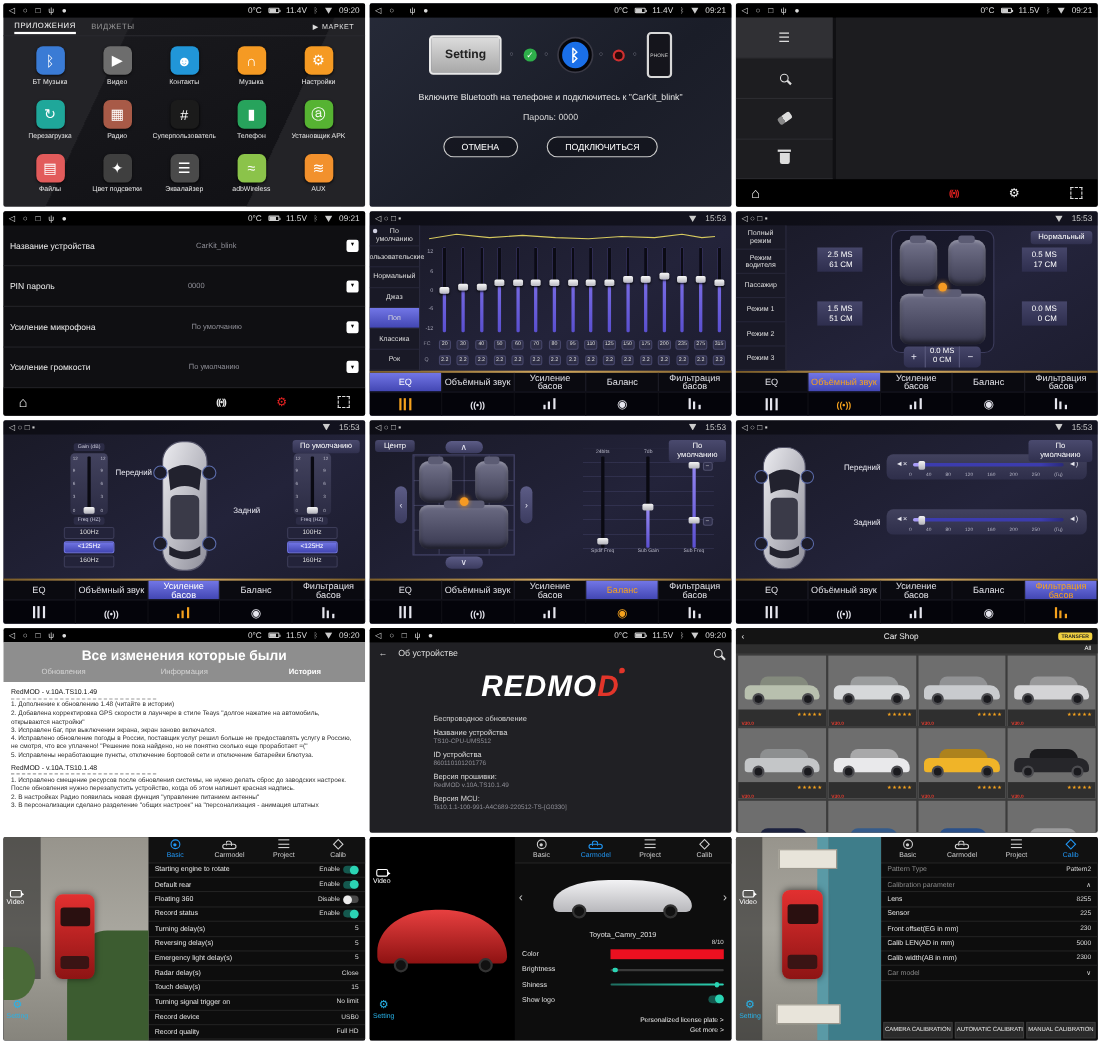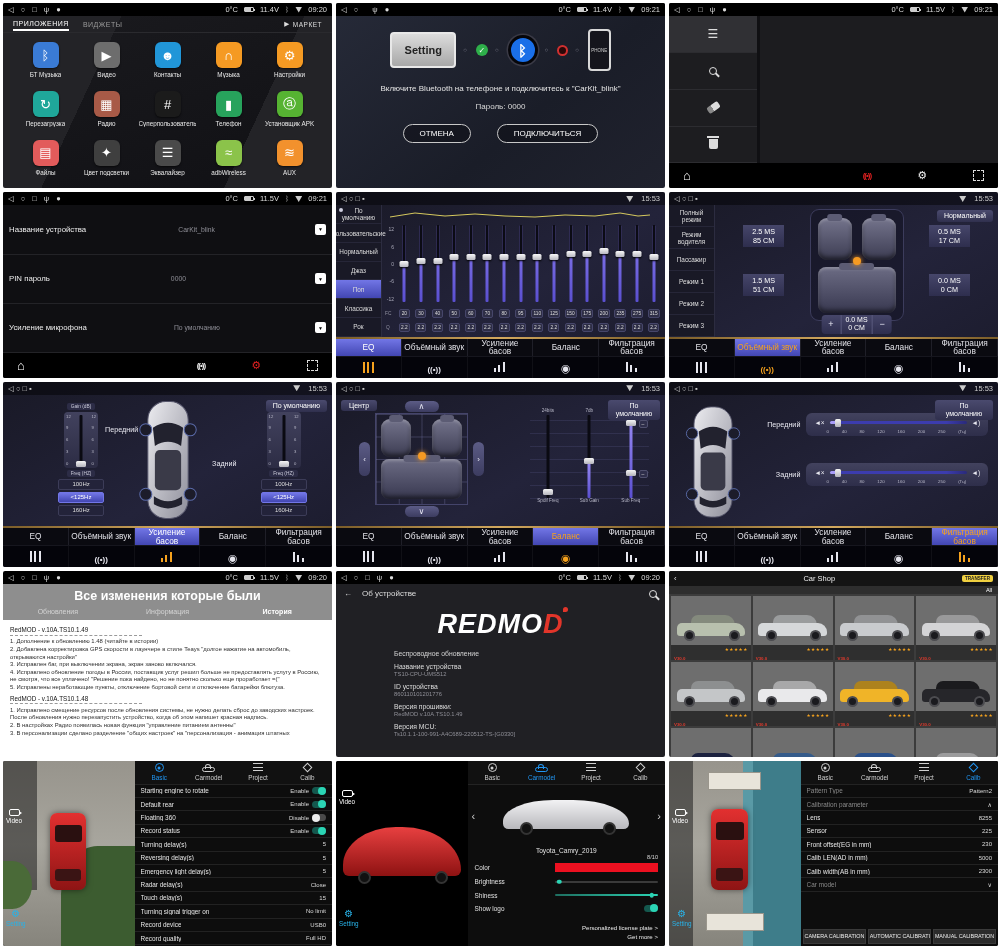--- a/index.html
+++ b/index.html
@@ -88,21 +88,21 @@
 .mic-sur{display:inline-block}.mic-sur::before{content:"((•))";font-size:8px;font-weight:bold}
 .mic-chart{display:inline-block;width:11px;height:10px;background-image:linear-gradient(currentColor,currentColor),linear-gradient(currentColor,currentColor),linear-gradient(currentColor,currentColor);background-size:2px 4px,2px 7px,2px 10px;background-position:0 100%,4px 100%,9px 100%;background-repeat:no-repeat}
 .mic-target{display:inline-block}.mic-target::before{content:"◉";font-size:11px}
 .mic-filter{display:inline-block;width:11px;height:10px;background-image:linear-gradient(currentColor,currentColor),linear-gradient(currentColor,currentColor),linear-gradient(currentColor,currentColor);background-size:2px 10px,2px 7px,2px 4px;background-position:0 100%,4px 100%,9px 100%;background-repeat:no-repeat}
 .side{width:46px;background:#191926;border-right:1px solid #2c2c40;display:flex;flex-direction:column;flex:none}
 .spre{flex:1;display:flex;align-items:center;justify-content:center;text-align:center;font-size:6.4px;line-height:7px;color:#ddd;border-bottom:1px solid #262638;padding:0 2px;position:relative}
 .spre.active{background:linear-gradient(#7276e6,#4246b2)}
 .spre .dot{display:none;position:absolute;left:3px;top:3px;width:4px;height:4px;border-radius:50%;background:#cfcfe0}
 .spre.hasdot .dot{display:block}
 .pchip{position:absolute;right:5px;top:5px;background:linear-gradient(#4a4a6e,#30304e);border-radius:3px;color:#fff;font-size:7px;line-height:8px;padding:2px 7px;text-align:center;z-index:3}
-.vchip{position:absolute;background:linear-gradient(#46466a,#2e2e4e);border-radius:0;color:#fff;font-size:7.2px;line-height:9px;padding:2px 9px;text-align:center;z-index:2}
+.vchip{position:absolute;background:linear-gradient(#46466a,#2e2e4e);border-radius:0;color:#fff;font-size:7.2px;line-height:9px;padding:2px 9px;text-align:right;z-index:2}
 
 
 .eq-curve{position:absolute;top:3px;left:8px;right:4px;height:15px}
 .eq-axis{position:absolute;left:2px;top:21px;bottom:35px;width:10px;display:flex;flex-direction:column;justify-content:space-between;font-size:5px;color:#a8a8b8;text-align:right}
 .eq-area{position:absolute;left:14px;right:3px;top:20px;bottom:35px;display:flex}
 .eq-col{flex:1;position:relative}
 .track{position:absolute;left:50%;transform:translateX(-50%);top:0;bottom:0;width:3px;background:linear-gradient(#8d7ff0,#5a4fd0);border-radius:1px}
 .track-top{position:absolute;left:50%;transform:translateX(-50%);top:0;width:3px;background:#0b0b14}
 .knob{position:absolute;left:50%;transform:translate(-50%,-50%);width:9px;height:6px;background:linear-gradient(#f8f8f8,#b8b8c0);border-radius:1.5px;box-shadow:0 1px 2px #000}
 .eq-fr{position:absolute;left:14px;right:3px;bottom:19px;display:flex}
@@ -528,20 +528,25 @@
         <div class="obd-row">
         <span>PIN пароль</span>
         <span class="obd-val">0000</span>
         <span class="dd">▼</span>
       </div>
         <div class="obd-row">
         <span>Усиление микрофона</span>
         <span class="obd-val">По умолчанию</span>
         <span class="dd">▼</span>
       </div>
+        <div class="obd-row">
+        <span>Усиление громкости</span>
+        <span class="obd-val">По умолчанию</span>
+        <span class="dd">▼</span>
+      </div>
       </div>
     <div class="bbar">
       <span class="i-home">⌂</span>
       <span class="sp"></span>
       <span class="i-ant white">((•))</span>
       <span class="i-gear red gap">⚙</span>
       <span class="i-frame gap"></span>
     </div>
   </div>
 
@@ -855,21 +860,21 @@
       <div class="amain">
         <div class="pchip">Нормальный</div>
         <div class="seats">
           <div class="seat sfl"></div>
           <div class="seat sfr"></div>
           <div class="sbench seat"></div>
           <div class="odot"></div>
         </div>
         <div class="vchip" style="left:10%;top:15%">
           <div>2.5 MS</div>
-            <div>85 CM</div>
+            <div>61 CM</div>
         </div>
         <div class="vchip" style="right:10%;top:15%">
           <div>0.5 MS</div>
             <div>17 CM</div>
         </div>
         <div class="vchip" style="left:10%;top:52%">
           <div>1.5 MS</div>
             <div>51 CM</div>
         </div>
         <div class="vchip" style="right:10%;top:52%">

